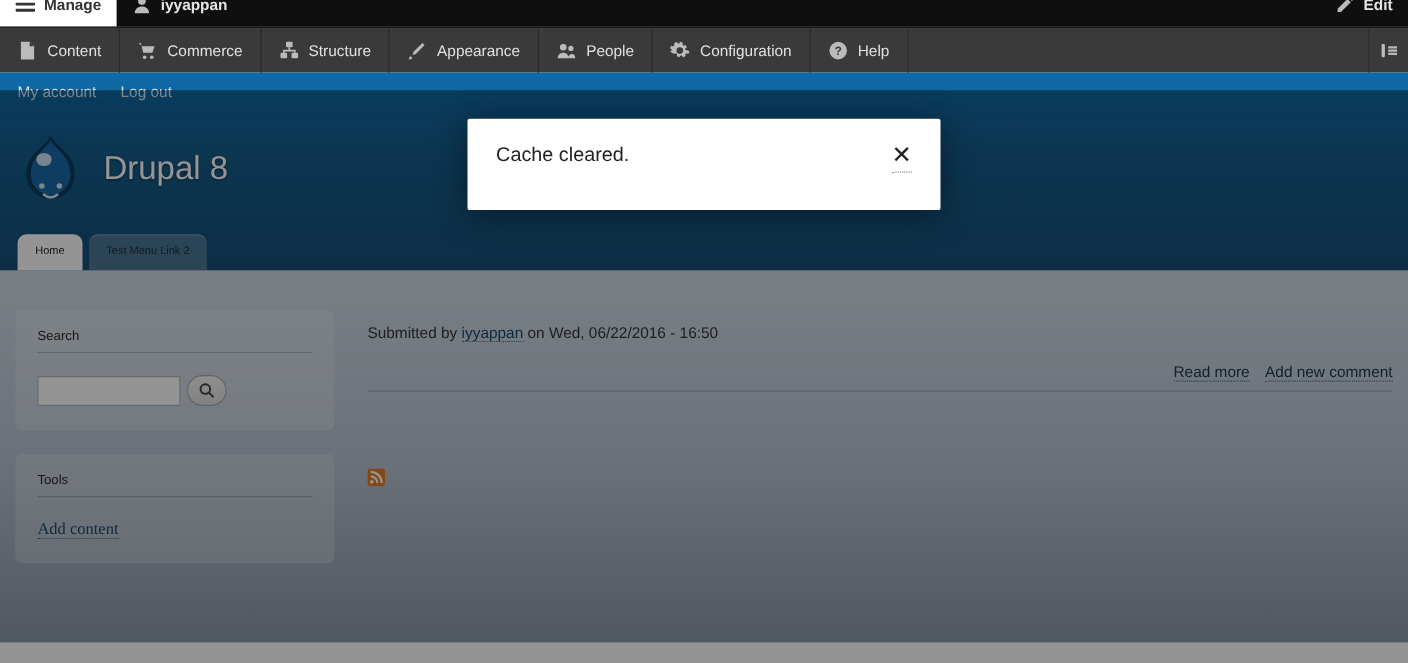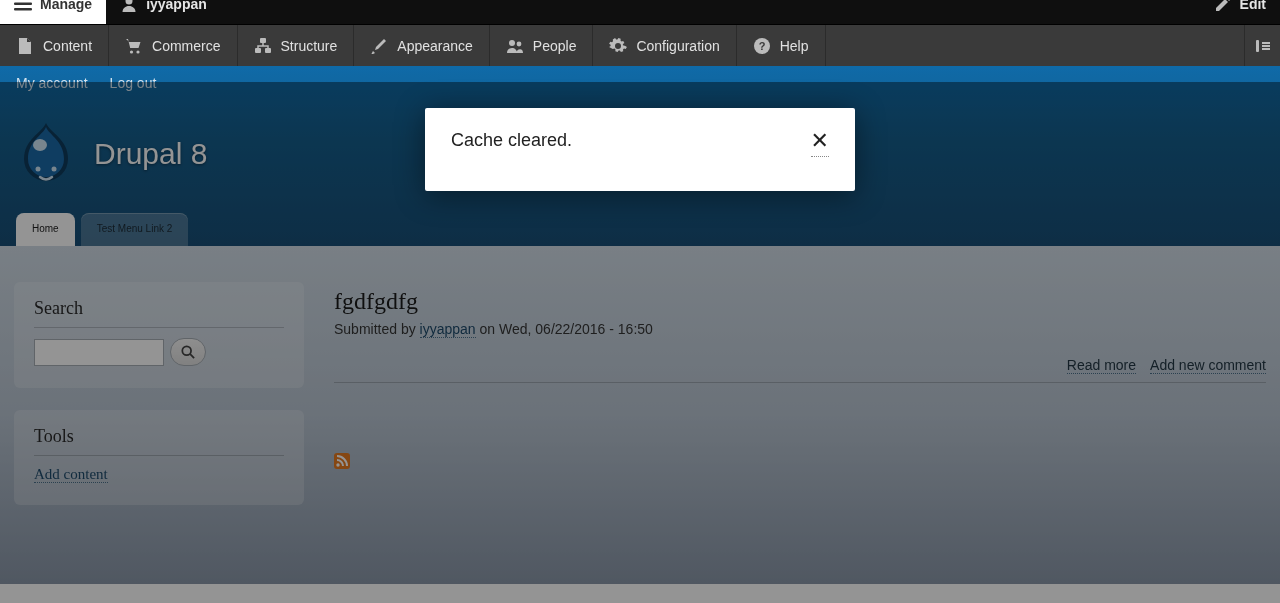--- a/index.html
+++ b/index.html
@@ -127,24 +127,24 @@
     }
 
     
     .sidebar { width: 290px; display:flex; flex-direction:column; gap:22px; }
     .block {
       background: rgba(255,255,255,0.22);
       border-radius: 6px;
       padding: 16px 20px 22px 20px;
     }
     .block h3 {
-      font-family: Liberation Serif, serif;
-      font-weight: 400; font-size: 18px; color:#2a2a2a;
+      font-family: Liberation Sans, sans-serif;
+      font-weight: 400; font-size: 12px; color:#2a2a2a;
       border-bottom: 1px solid rgba(0,0,0,0.18);
-      padding-bottom: 8px; margin-bottom: 10px;
+      padding-bottom: 8px; margin-bottom: 20px;
     }
     .search-row { display:flex; gap:6px; align-items:center; }
     .search-row input[type=text] {
       width: 130px; height: 27px;
       border: 1px solid #a6adb4; background:#fff;
       padding: 0 6px; font-size:13px;
     }
     .search-row button {
       width: 36px; height: 28px; border-radius: 14px;
       border: 1px solid #a6adb4;
@@ -337,21 +337,20 @@
       </div>
     </div>
 
     <div class="block">
       <h3>Tools</h3>
       <span class="tools-link">Add content</span>
     </div>
   </div>
 
   <div class="content-col">
-    <h2 class="node-title">fgdfgdfg</h2>
     <div class="submitted">
       <span>Submitted by </span><span class="author">iyyappan</span><span> on Wed, 06/22/2016 - 16:50</span>
     </div>
     <div class="node-links">
       <span>Read more</span>
       <span>Add new comment</span>
     </div>
 
     <div class="rss">
       <svg viewBox="0 0 16 16" width="16" height="16">

